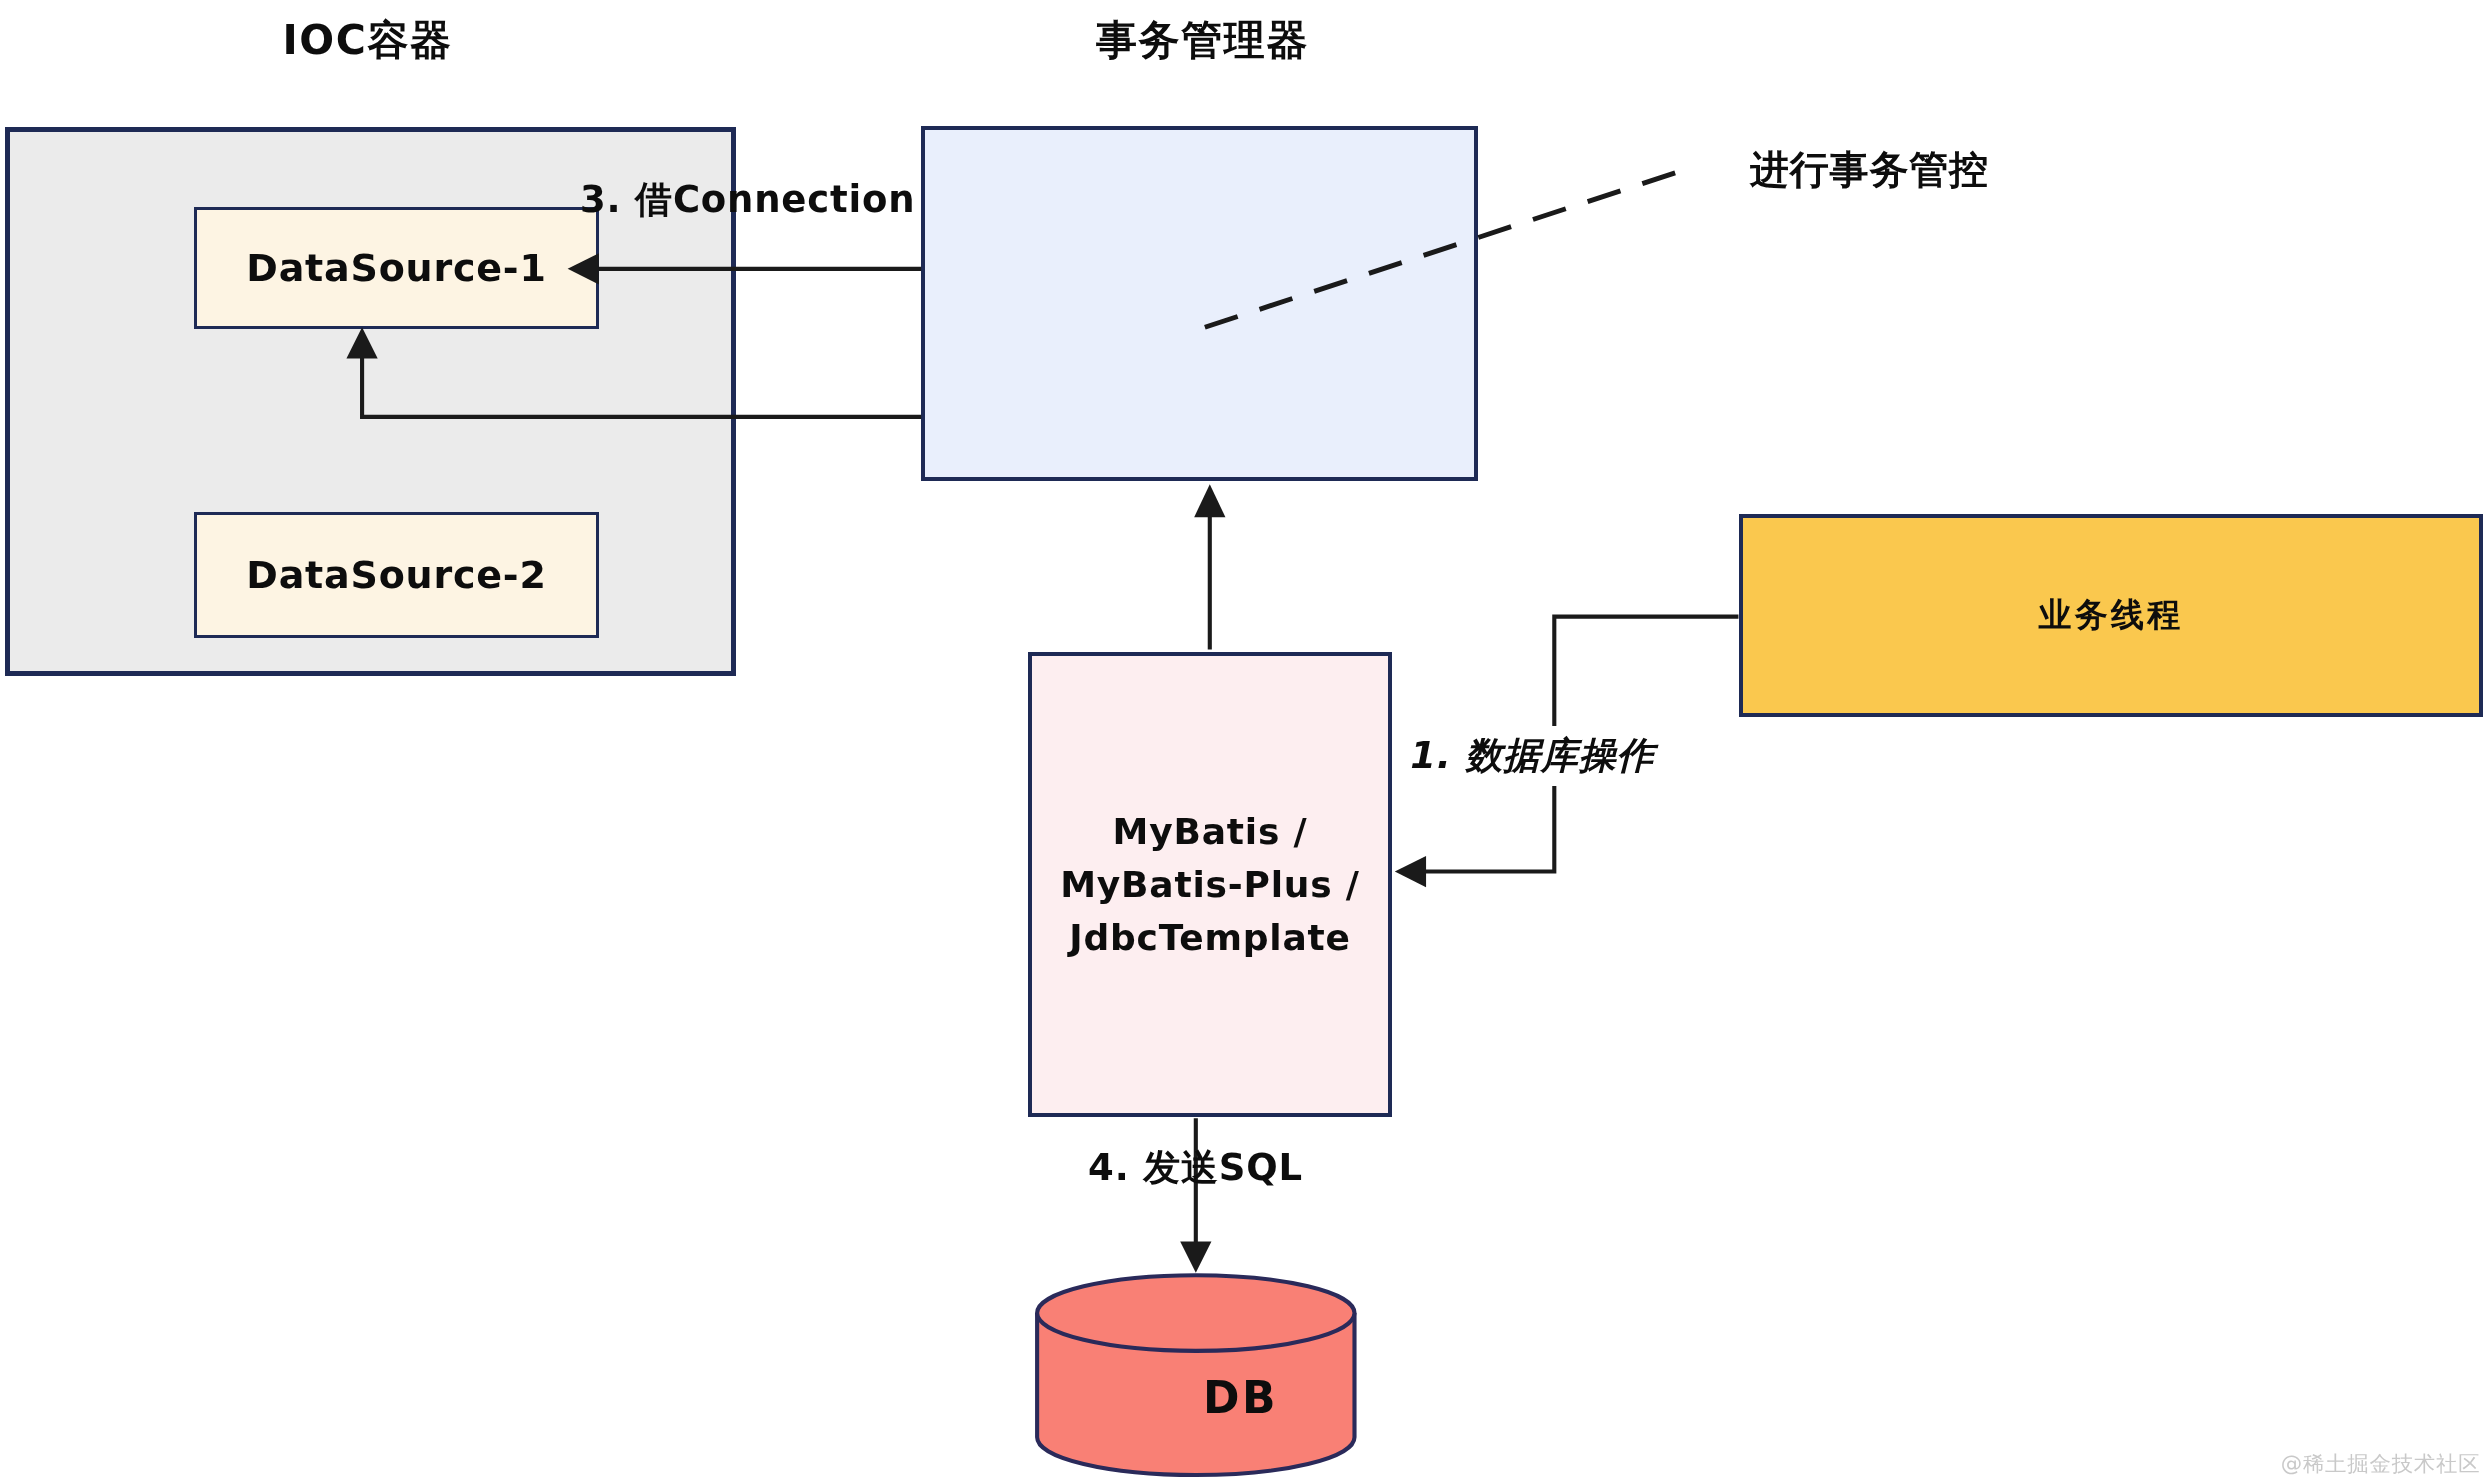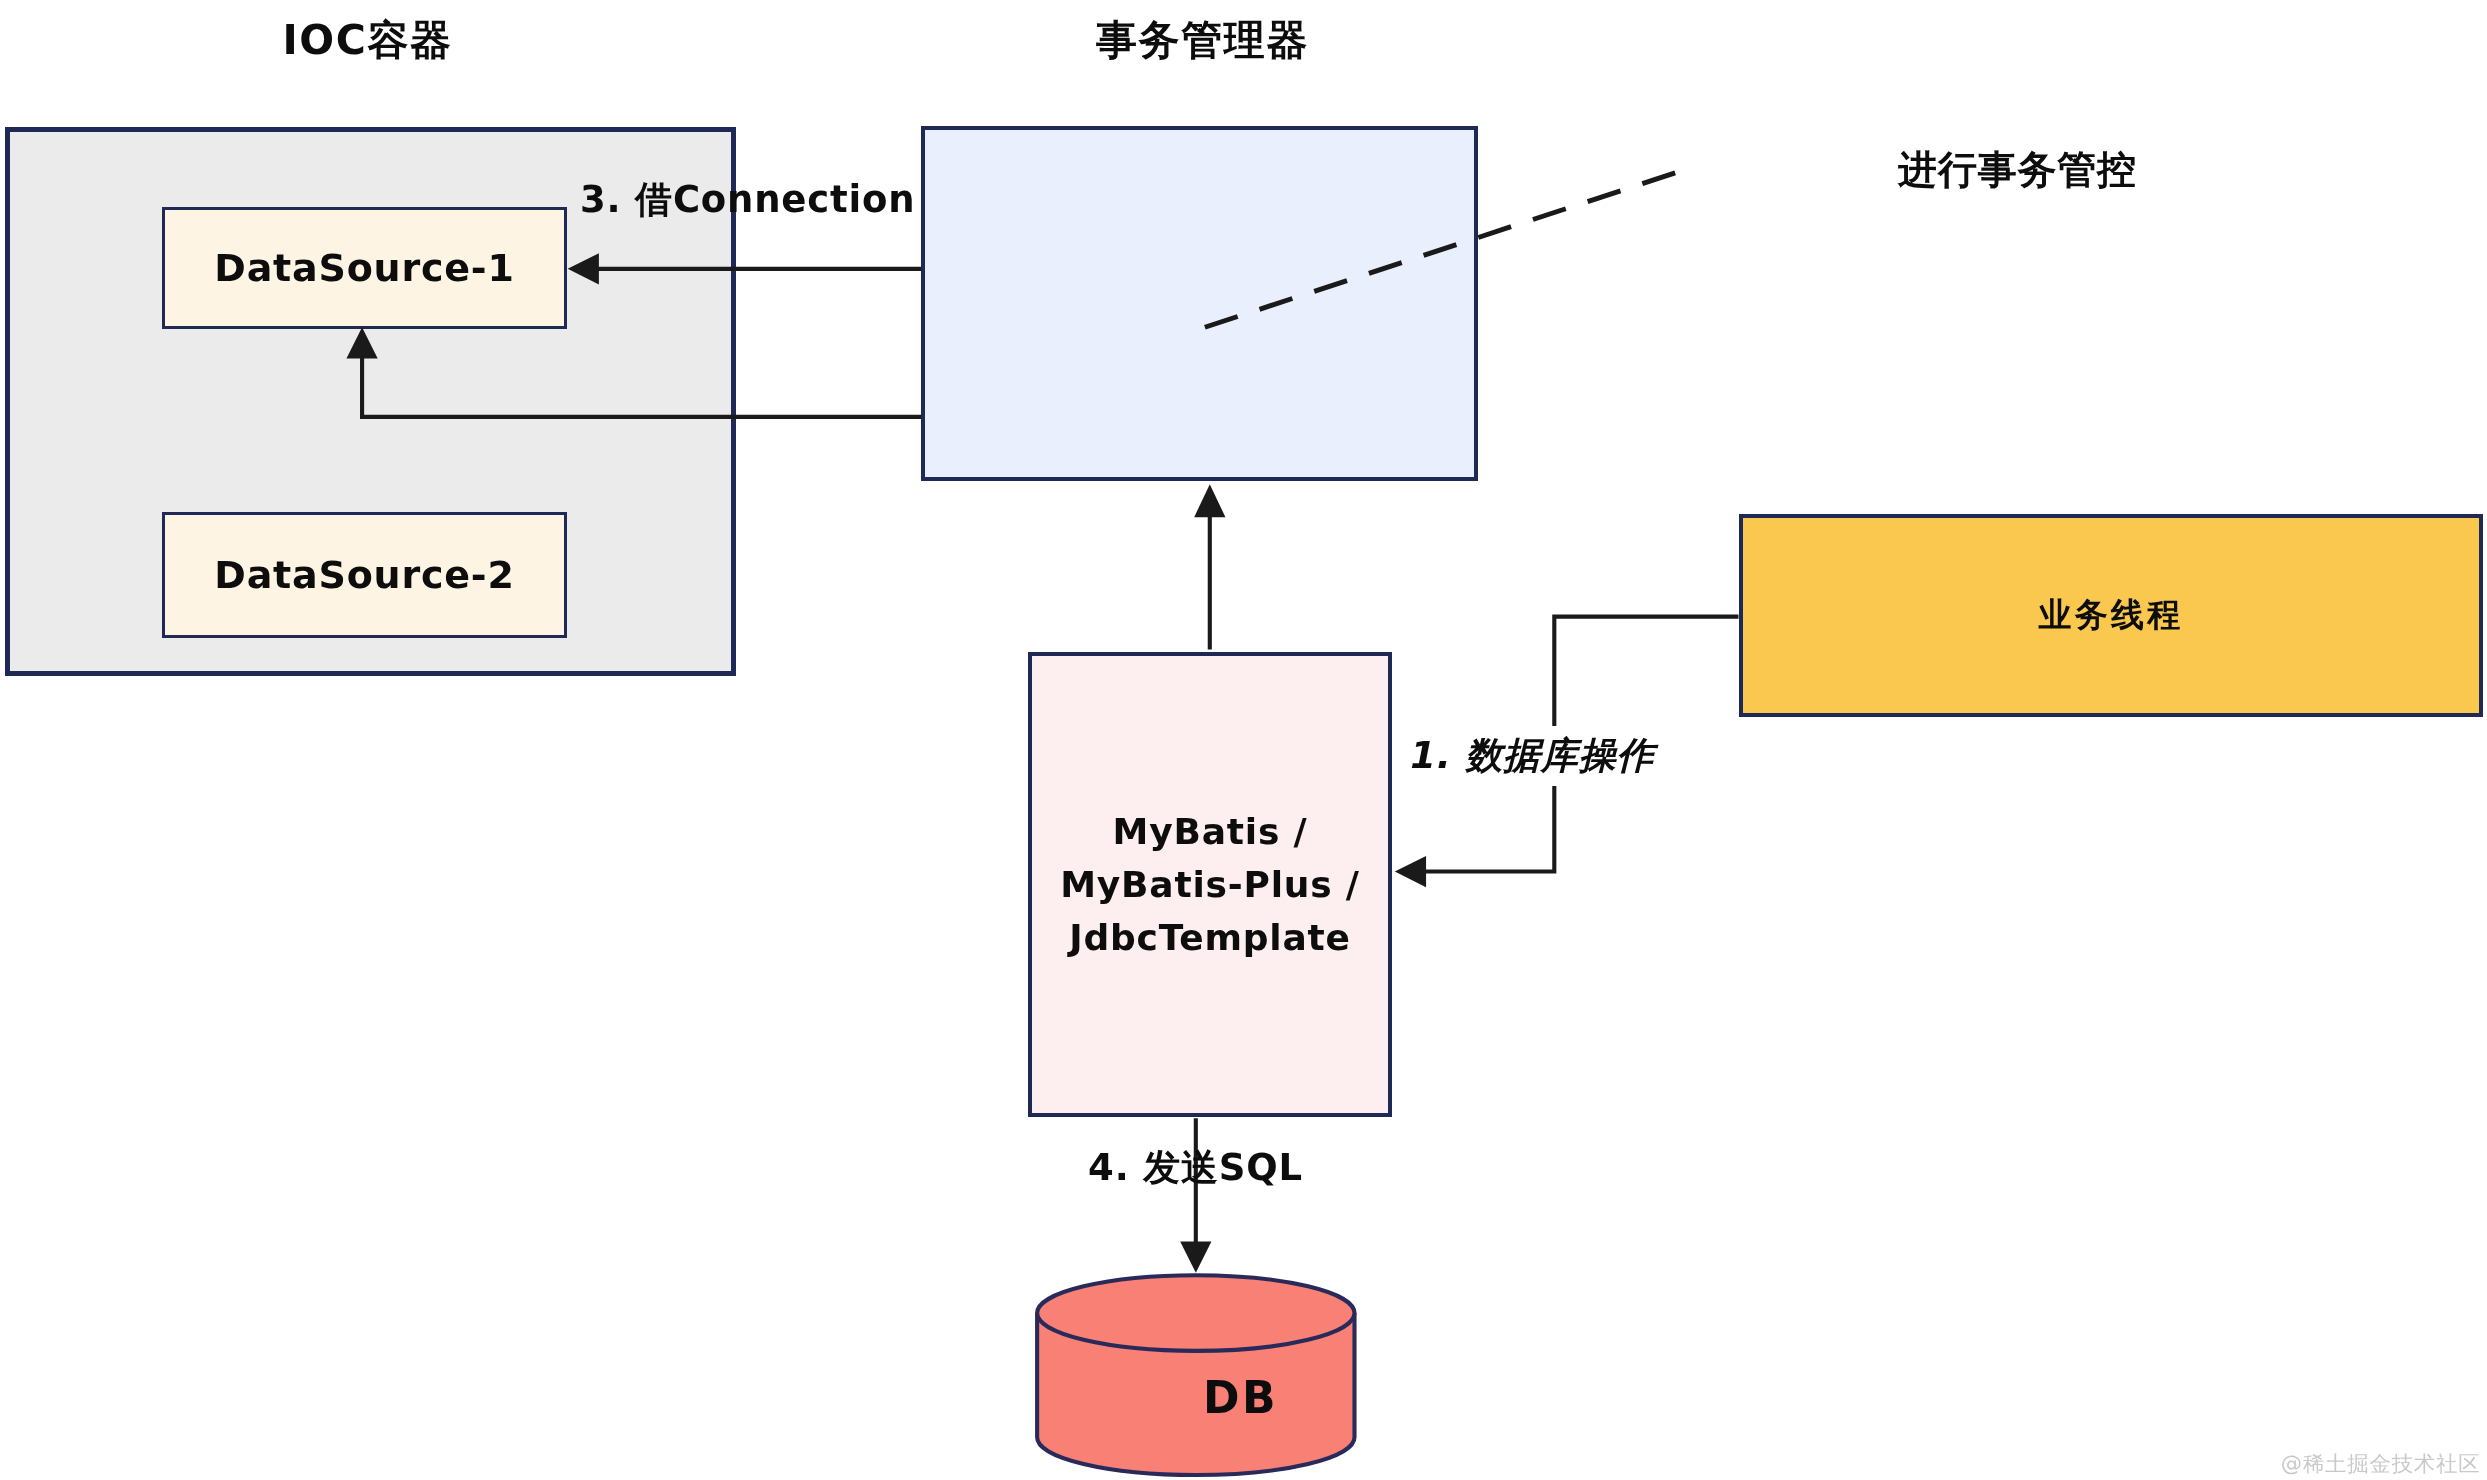--- a/index.html
+++ b/index.html
@@ -9,21 +9,21 @@
   }
   .abs{position:absolute;}
   .layer-lines{z-index:2;}
 
   .diagram-title{
     position:absolute;z-index:3;text-align:center;
     font-size:41px;font-weight:bold;letter-spacing:1.6px;color:#0d0d0d;
   }
   .box{position:absolute;z-index:1;box-sizing:border-box;border:4.1px solid #1e2a55;}
   .gray-box{left:5px;top:127px;width:731px;height:549px;background:#ebebeb;border-width:5px;}
-  .cream-box{background:#fdf4e3;border-width:3.3px;display:flex;align-items:center;justify-content:center;}
+  .cream-box{background:#fdf4e3;border-width:3.3px;display:flex;align-items:center;justify-content:center;margin-left:32px;}
   .ds1{left:162px;top:207px;width:405px;height:122px;}
   .ds2{left:162px;top:512px;width:405px;height:126px;}
   .blue-box{left:921px;top:126px;width:557px;height:355px;background:#e9effc;}
   .pink-box{left:1028px;top:652px;width:364px;height:465px;background:#fdeef0;
     display:flex;flex-direction:column;align-items:center;justify-content:center;}
   .yellow-box{left:1739px;top:514px;width:744px;height:203px;background:#fac84e;
     display:flex;align-items:center;justify-content:center;}
   .box-label{font-size:38px;font-weight:600;color:#0d0d0d;letter-spacing:0.8px;}
   .pink-box .box-label{line-height:53px;text-align:center;font-size:36px;}
   .yellow-box .box-label{font-size:33px;letter-spacing:3.3px;}
@@ -103,20 +103,20 @@
 
     <g>
       <path d="M1261 1597 L1261 1748 A193 46 0 0 0 1647 1748 L1647 1597" fill="#f98075" stroke="#2a2a5a" stroke-width="5"></path>
       <ellipse cx="1454" cy="1597" rx="193" ry="46" fill="#f98075" stroke="#2a2a5a" stroke-width="5"></ellipse>
     </g>
   </svg>
 
   <div class="arrow-label" style="left:580px;top:175px;width:329px;">3. 借Connection</div>
   <div class="arrow-label on-line" style="left:1402px;top:726px;font-style:italic;">1. 数据库操作</div>
   <div class="arrow-label" style="left:1031px;top:1143px;width:329px;">4. 发送SQL</div>
-  <div class="arrow-label" style="left:1750px;top:143px;width:535px;text-align:center;font-size:39px;">进行事务管控</div>
+  <div class="arrow-label" style="left:1750px;top:143px;width:535px;text-align:left;font-size:39px;">进行事务管控</div>
 
   <div class="db-label">DB</div>
 
   <div class="watermark">@稀土掘金技术社区</div>
 
 </div>
 
 
 </body></html>

